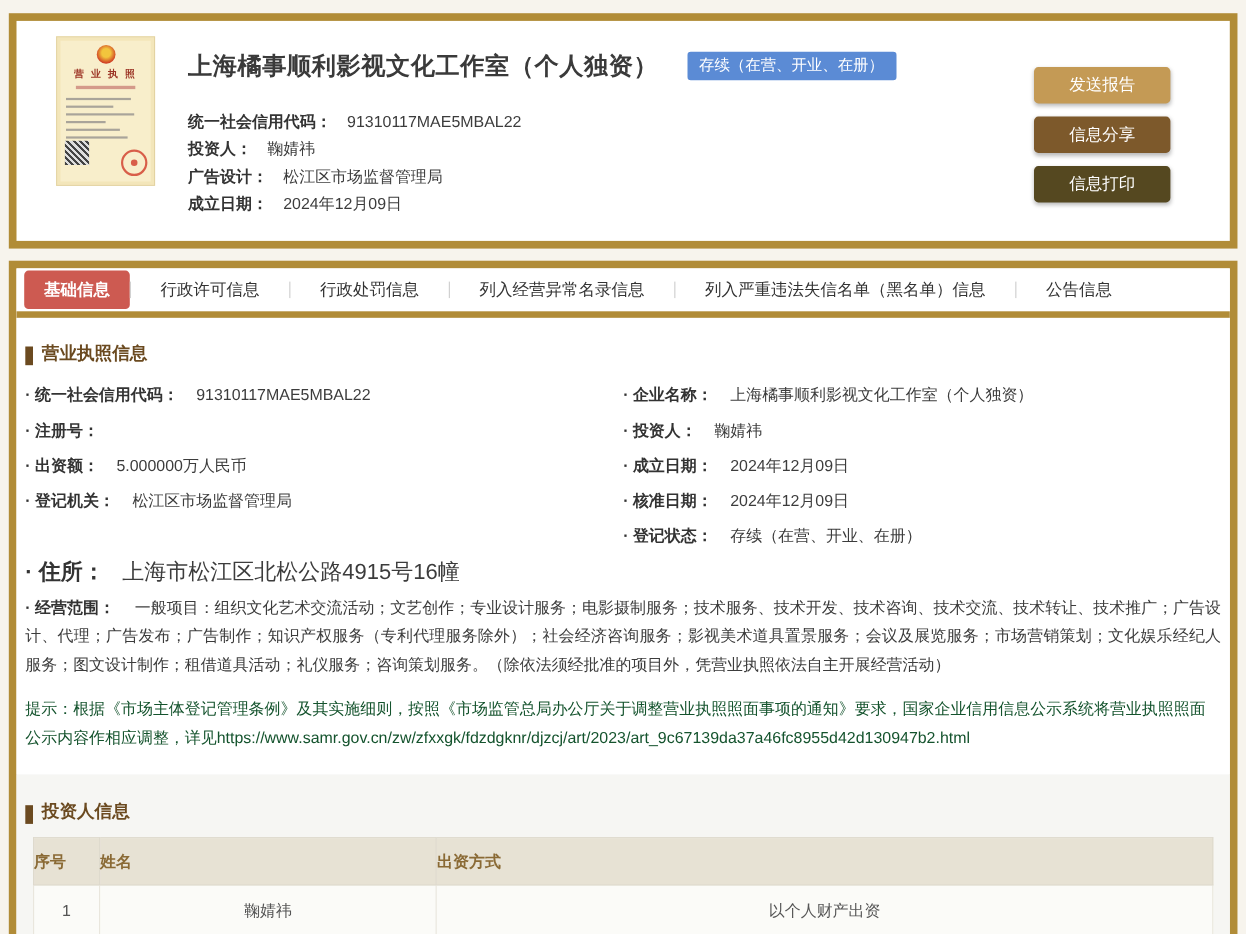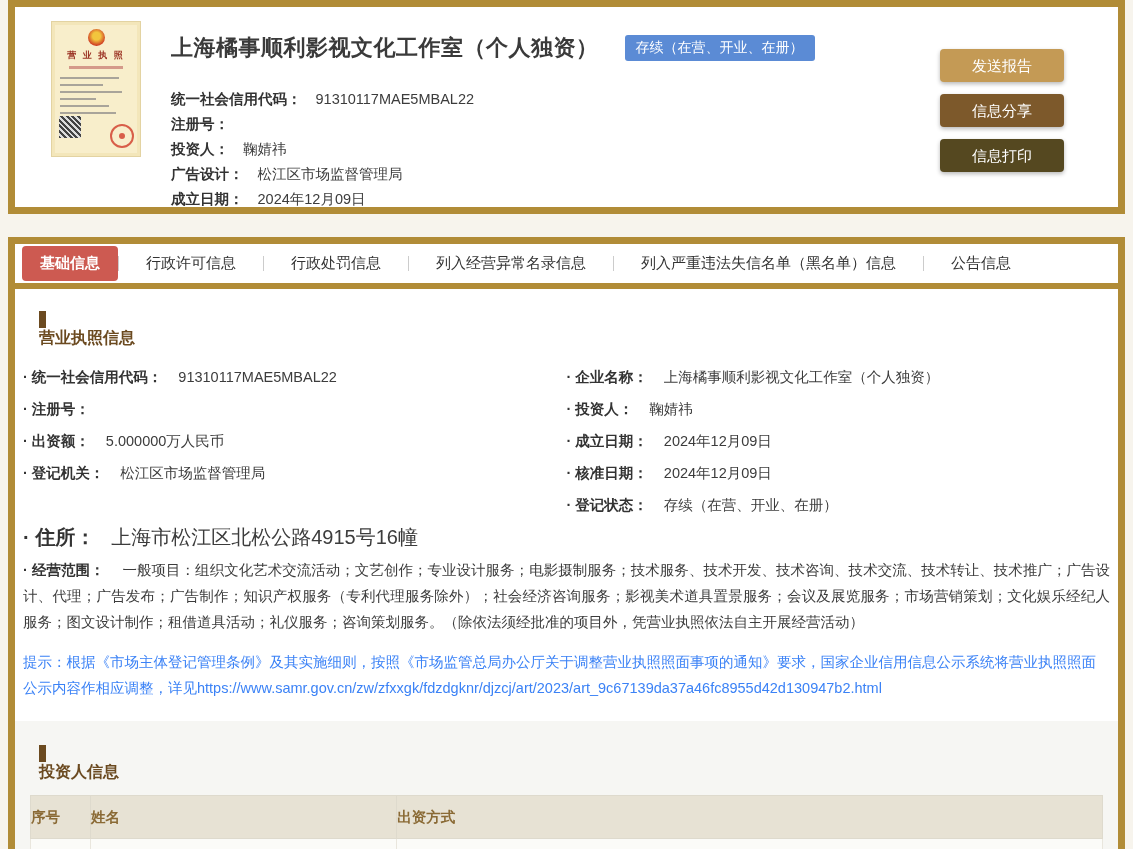--- a/index.html
+++ b/index.html
@@ -7,21 +7,21 @@
   body {
     background:#f7f4ed;
     font-family:"Liberation Sans","DejaVu Sans",sans-serif;
     color:#333;
     position:relative;
   }
   .panel {
     position:absolute; left:8px; right:8px;
     border:7px solid #b18c37; background:#fff;
   }
-  .panel-top { top:0; height:214px; }
+  .panel-top { top:12px; height:214px; }
   .panel-main { top:237px; height:700px; }
 
   
   .top-flex { display:flex; height:100%; }
   .lic {
     width:90px; height:136px; margin:14px 0 0 36px; flex:none;
     background:#f8eecb; border:1px solid #e3d3a2; position:relative;
     padding:5px 6px; box-shadow:0 0 0 3px #f3e6ba inset;
   }
   .lic-emblem { width:17px; height:17px; margin:2px auto 3px;
@@ -63,33 +63,33 @@
     padding:0 7px; border-bottom:6px solid #b18c37; }
   .tab { font-size:15px; color:#333; margin:0 27px; cursor:pointer; white-space:nowrap; }
   .tab-active { background:#cd5a51; color:#fff; font-weight:bold;
     padding:8px 18px; border-radius:4px; margin:0 0 0 0; }
   .tab-div { width:1px; height:15px; background:#ccc; flex:none; }
 
   
   .content { height:100%; }
   .sec1 { background:#fff; padding:14px 8px 20px; }
   .sec2 { background:#f6f6f3; padding:16px 8px 40px; height:400px; }
-  .sec-title { display:flex; align-items:flex-start; margin:8px 16px 12px;flex-direction:column; }
+  .sec-title { display:flex; align-items:flex-end; margin:8px 0 12px; }
   .sec-bar { width:7px; height:17px; background:#6b4a20; margin-right:8px; flex:none; }
   .sec-text { font-size:16px; font-weight:bold; color:#6b4a20; }
 
   .grid { display:flex; font-size:14.5px; }
   .gcol { width:50%; }
   .frow { line-height:32px; white-space:nowrap; overflow:hidden; }
   .flabel { font-weight:bold; color:#333; }
   .fvalue { margin-left:16px; color:#3c3c3c; }
   .frow-full { line-height:32px; font-size:20px; }
   .scope { margin-top:4px; font-size:14.5px; line-height:26px; text-align:justify; }
   .scope .fvalue { margin-left:18px; }
-  .tip { margin-top:14px; font-size:14.5px; line-height:26px; color:#3b82f6;
+  .tip { margin-top:14px; font-size:14.5px; line-height:26px; color:#14532d;
     word-break:break-all; }
 
   
   .inv-table { width:calc(100% - 14px); margin:2px 7px 0;
     border-collapse:collapse; font-size:14.5px; }
   .inv-table th { background:#e7e2d4; color:#8a6a35; font-weight:bold;
     height:43px; text-align:left; border:1px solid #dedacd; }
   .inv-table td { background:#fbfbf8; color:#555; height:48px;
     text-align:center; border:1px solid #e9e6dd; }
   .col-idx { width:60px; }
@@ -115,23 +115,20 @@
     </div>
 
     <div class="top-info">
       <div class="company-line">
         <span class="company-name">上海橘事顺利影视文化工作室（个人独资）</span>
         <span class="status-badge">存续（在营、开业、在册）</span>
       </div>
       <div class="hrows">
         <div class="hrow">
           <span class="hlabel">统一社会信用代码：</span><span class="hvalue">91310117MAE5MBAL22</span>
-        </div>
-        <div class="hrow">
-          <span class="hlabel">注册号：</span><span class="hvalue"></span>
         </div>
         <div class="hrow">
           <span class="hlabel">投资人：</span><span class="hvalue">鞠婧祎</span>
         </div>
         <div class="hrow">
           <span class="hlabel">广告设计：</span><span class="hvalue">松江区市场监督管理局</span>
         </div>
         <div class="hrow">
           <span class="hlabel">成立日期：</span><span class="hvalue">2024年12月09日</span>
         </div>

